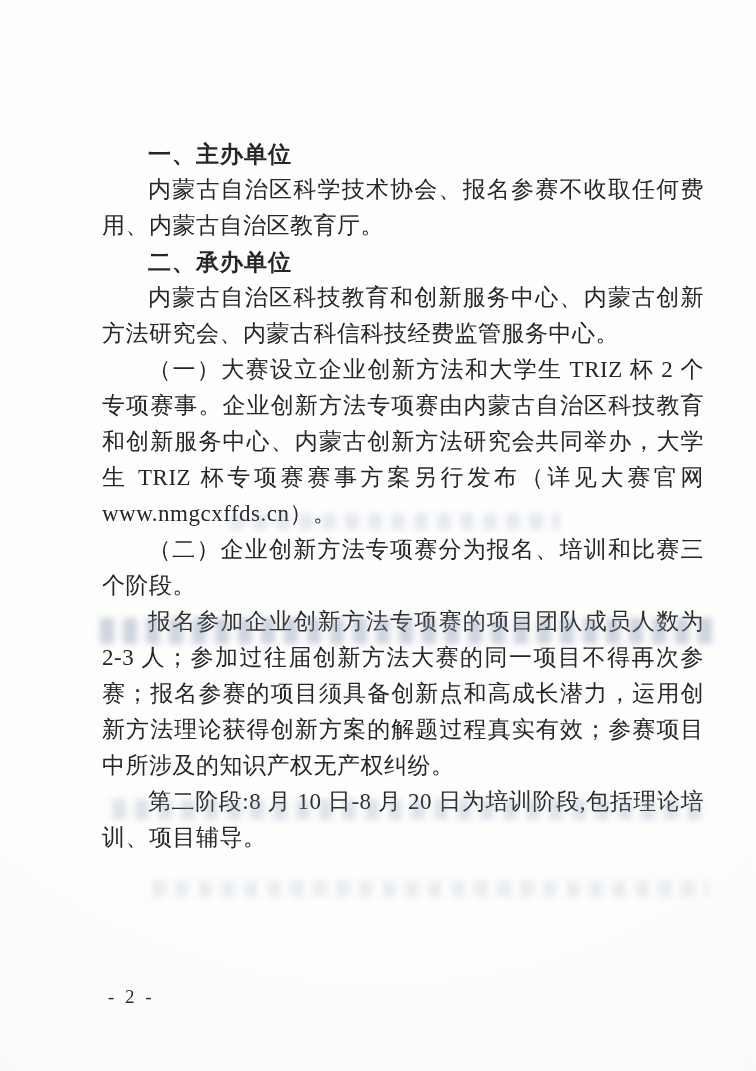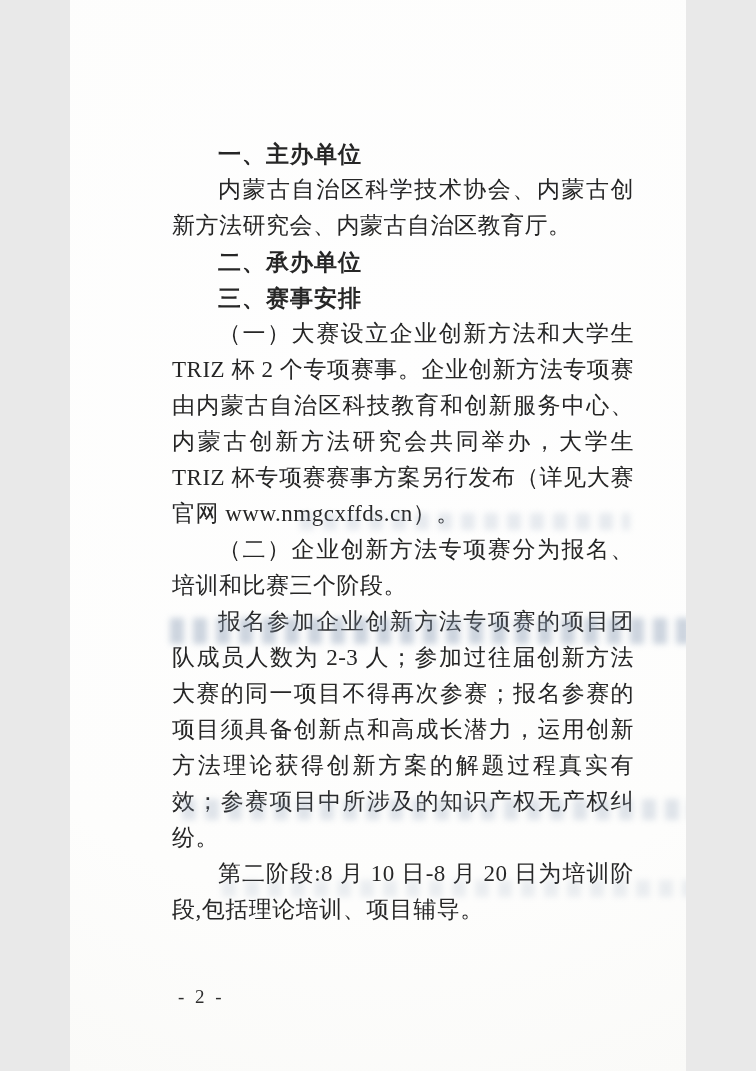--- a/index.html
+++ b/index.html
@@ -4,21 +4,21 @@
 <style>
   :root {
     --paper: #fdfdfc;
     --text: #262626;
     --bleed: #8a9cb5;
   }
   * { box-sizing: border-box; }
   html, body { margin: 0; padding: 0; background: #e9e9e9; }
   .page {
     position: relative;
-    width: 616px;
+    width: 756px;
     height: 1071px;
     margin: 0 auto;
     background: radial-gradient(circle at 50% 35%, #fefefe 0%, var(--paper) 70%, #fafaf8 100%);
     overflow: hidden;
     color: var(--text);
   }
   .content {
     position: absolute;
     top: 136px;
     left: 102px;
@@ -61,23 +61,23 @@
   .ghost-3 { top: 513px; left: 230px; width: 330px; height: 17px; opacity: 0.20; }
   .ghost-4 { top: 880px; left: 152px; width: 556px; height: 17px; opacity: 0.16; }
 </style>
 </head>
 <body>
 
 <div class="page">
 
   <div class="content">
     <p class="heading">一、主办单位</p>
-    <p>内蒙古自治区科学技术协会、内蒙古创新方法研究会、内蒙古自治区教育厅。</p>
+    <p>内蒙古自治区科学技术协会、报名参赛不收取任何费用、内蒙古自治区教育厅。</p>
     <p class="heading">二、承办单位</p>
-    <p class="heading">三、赛事安排</p>
+    <p>内蒙古自治区科技教育和创新服务中心、内蒙古创新方法研究会、内蒙古科信科技经费监管服务中心。</p>
     <p>（一）大赛设立企业创新方法和大学生 TRIZ 杯 2 个专项赛事。企业创新方法专项赛由内蒙古自治区科技教育和创新服务中心、内蒙古创新方法研究会共同举办，大学生 TRIZ 杯专项赛赛事方案另行发布（详见大赛官网 www.nmgcxffds.cn）。</p>
     <p>（二）企业创新方法专项赛分为报名、培训和比赛三个阶段。</p>
     <p>报名参加企业创新方法专项赛的项目团队成员人数为 2-3 人；参加过往届创新方法大赛的同一项目不得再次参赛；报名参赛的项目须具备创新点和高成长潜力，运用创新方法理论获得创新方案的解题过程真实有效；参赛项目中所涉及的知识产权无产权纠纷。</p>
     <p>第二阶段:8 月 10 日-8 月 20 日为培训阶段,包括理论培训、项目辅导。</p>
   </div>
 
   <div class="ghost ghost-3"></div>
   <div class="ghost ghost-1"></div>
   <div class="ghost ghost-2"></div>
   <div class="ghost ghost-4"></div>

